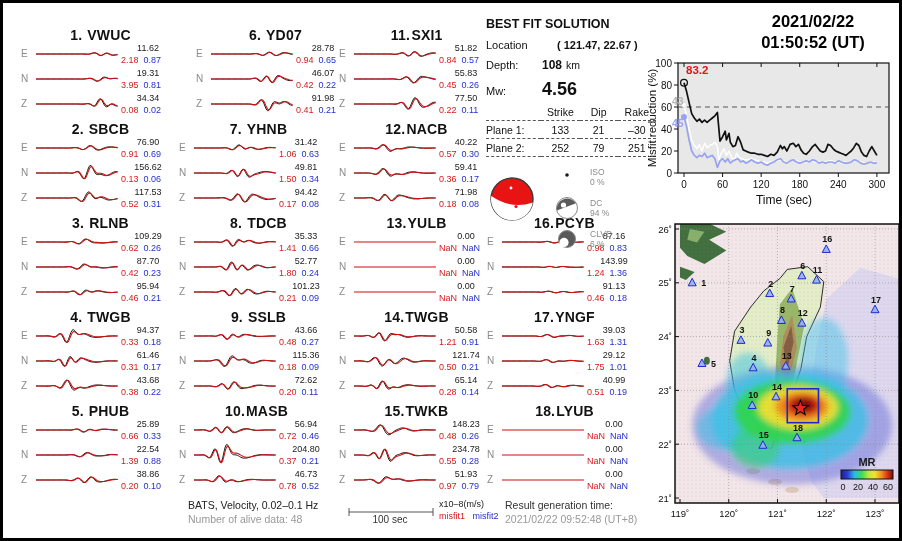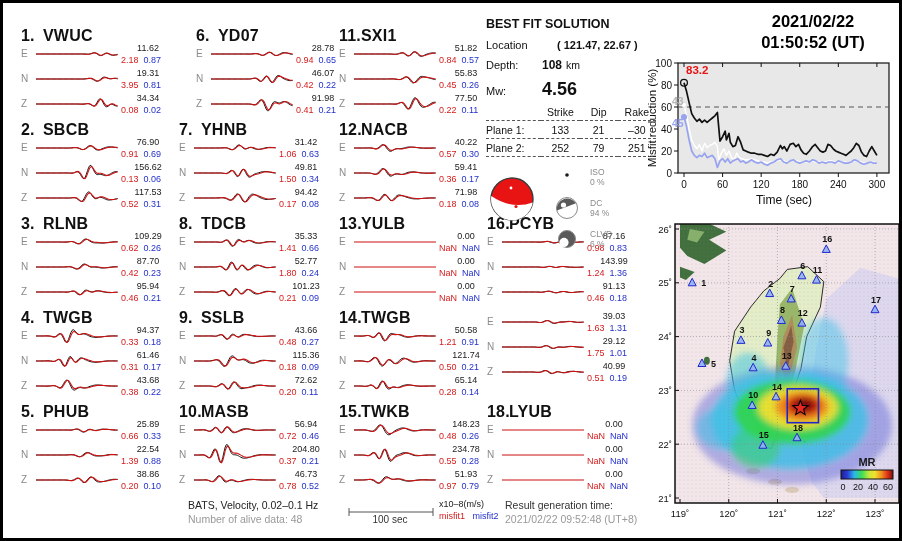--- a/index.html
+++ b/index.html
@@ -2,21 +2,21 @@
 <html><head>
 <meta charset="utf-8">
 <style>
   html,body{margin:0;padding:0;background:#777;}
   .frame{position:relative;width:902px;height:541px;border:3px solid #000;box-sizing:border-box;
          background:#fff;overflow:hidden;font-family:"Liberation Sans",sans-serif;}
   svg text{font-family:"Liberation Sans",sans-serif;}
   
   #stations{position:absolute;inset:0;}
   .st-block{position:absolute;width:154px;}
-  .st-head{font-size:16px;font-weight:bold;color:#111;height:14px;letter-spacing:.2px;}
+  .st-head{font-size:14px;font-weight:bold;color:#111;height:14px;letter-spacing:.2px;text-align:center;}
   .st-head .num{display:inline-block;width:22px;}
   .comp-row{display:flex;align-items:center;height:25px;}
   .comp-label{width:14px;font-size:10px;color:#8a8a8a;}
   .wave-svg{display:block;}
   .nums{width:54px;line-height:10px;margin-left:2px;}
   .amp{display:block;font-size:9px;color:#1a1a1a;text-align:center;}
   .m1{font-size:9px;color:#d61c1c;margin-right:5px;}
   .m2{font-size:9px;color:#2330cc;}
   
   #solution-panel{position:absolute;left:483px;top:14px;width:180px;color:#111;}
@@ -483,20 +483,21 @@
         <div class="comp-row">
           <span class="comp-label">Z</span>
           <svg class="wave-svg" width="84" height="24">
             <polyline points="1,12.00 2.2,12.00 3.4,12.00 4.6,12.00 5.8,12.00 7,12.00 8.2,12.00 9.4,12.00 10.6,12.00 11.799999999999999,12.00 12.999999999999998,12.00 14.199999999999998,12.00 15.399999999999997,12.00 16.599999999999994,12.00 17.799999999999997,12.00 18.999999999999996,12.00 20.199999999999996,12.00 21.399999999999995,12.00 22.599999999999994,12.00 23.799999999999994,12.00 24.999999999999993,12.01 26.199999999999992,12.01 27.39999999999999,12.01 28.59999999999999,12.00 29.79999999999999,12.00 30.99999999999999,11.99 32.19999999999999,11.98 33.39999999999999,11.99 34.599999999999994,12.01 35.8,12.04 37,12.09 38.2,12.15 39.400000000000006,12.18 40.60000000000001,12.16 41.80000000000001,12.06 43.000000000000014,11.88 44.20000000000002,11.64 45.40000000000002,11.40 46.60000000000002,11.24 47.800000000000026,11.23 49.00000000000003,11.40 50.20000000000003,11.73 51.400000000000034,12.14 52.60000000000004,12.52 53.80000000000004,12.76 55.00000000000004,12.79 56.200000000000045,12.62 57.40000000000005,12.30 58.60000000000005,11.95 59.800000000000054,11.65 61.00000000000006,11.48 62.20000000000006,11.48 63.40000000000006,11.61 64.60000000000007,11.84 65.80000000000007,12.10 67.00000000000007,12.33 68.20000000000007,12.49 69.40000000000008,12.57 70.60000000000008,12.55 71.80000000000008,12.46 73.00000000000009,12.31 74.20000000000009,12.15 75.40000000000009,11.98 76.6000000000001,11.85 77.8000000000001,11.75 79.0000000000001,11.70 80.2000000000001,11.69 81.4000000000001,11.73 82.60000000000011,11.79" fill="none" stroke="#1a1a1a" stroke-width="1"></polyline>
             <polyline points="1,12.00 2.2,12.00 3.4,12.00 4.6,12.00 5.8,12.00 7,12.00 8.2,12.00 9.4,12.00 10.6,12.00 11.799999999999999,12.00 12.999999999999998,12.00 14.199999999999998,12.00 15.399999999999997,12.00 16.599999999999994,12.00 17.799999999999997,12.00 18.999999999999996,12.00 20.199999999999996,12.00 21.399999999999995,12.00 22.599999999999994,12.00 23.799999999999994,12.00 24.999999999999993,12.00 26.199999999999992,12.01 27.39999999999999,12.01 28.59999999999999,12.01 29.79999999999999,12.00 30.99999999999999,12.00 32.19999999999999,11.99 33.39999999999999,11.99 34.599999999999994,12.00 35.8,12.02 37,12.07 38.2,12.13 39.400000000000006,12.18 40.60000000000001,12.19 41.80000000000001,12.14 43.000000000000014,12.01 44.20000000000002,11.80 45.40000000000002,11.56 46.60000000000002,11.34 47.800000000000026,11.23 49.00000000000003,11.29 50.20000000000003,11.52 51.400000000000034,11.87 52.60000000000004,12.26 53.80000000000004,12.58 55.00000000000004,12.73 56.200000000000045,12.70 57.40000000000005,12.49 58.60000000000005,12.17 59.800000000000054,11.85 61.00000000000006,11.59 62.20000000000006,11.47 63.40000000000006,11.48 64.60000000000007,11.61 65.80000000000007,11.81 67.00000000000007,12.04 68.20000000000007,12.24 69.40000000000008,12.40 70.60000000000008,12.47 71.80000000000008,12.48 73.00000000000009,12.42 74.20000000000009,12.32 75.40000000000009,12.19 76.6000000000001,12.05 77.8000000000001,11.93 79.0000000000001,11.84 80.2000000000001,11.78 81.4000000000001,11.77 82.60000000000011,11.78" fill="none" stroke="#cc1111" stroke-width="1.1"></polyline>
           </svg>
           <div class="nums"><span class="amp">91.13</span><span class="m1">0.46</span><span class="m2">0.18</span></div>
         </div>
       </div>
       <div class="st-block" style="left: 484px; top: 306px;">
+        <div class="st-head"><span class="num">17.</span><span>YNGF</span></div>
         <div class="comp-row">
           <span class="comp-label">E</span>
           <svg class="wave-svg" width="84" height="24">
             <polyline points="1,12.00 2.2,12.00 3.4,12.00 4.6,12.00 5.8,12.00 7,12.00 8.2,12.00 9.4,12.00 10.6,12.00 11.799999999999999,12.00 12.999999999999998,12.00 14.199999999999998,12.00 15.399999999999997,12.00 16.599999999999994,12.00 17.799999999999997,12.00 18.999999999999996,12.00 20.199999999999996,12.00 21.399999999999995,12.00 22.599999999999994,12.00 23.799999999999994,12.00 24.999999999999993,11.99 26.199999999999992,11.99 27.39999999999999,11.98 28.59999999999999,11.98 29.79999999999999,11.97 30.99999999999999,11.96 32.19999999999999,11.96 33.39999999999999,12.00 34.599999999999994,12.07 35.8,12.20 37,12.36 38.2,12.49 39.400000000000006,12.50 40.60000000000001,12.33 41.80000000000001,11.94 43.000000000000014,11.40 44.20000000000002,10.86 45.40000000000002,10.51 46.60000000000002,10.53 47.800000000000026,10.95 49.00000000000003,11.68 50.20000000000003,12.50 51.400000000000034,13.15 52.60000000000004,13.47 53.80000000000004,13.42 55.00000000000004,13.10 56.200000000000045,12.68 57.40000000000005,12.30 58.60000000000005,12.06 59.800000000000054,11.95 61.00000000000006,11.89 62.20000000000006,11.84 63.40000000000006,11.74 64.60000000000007,11.61 65.80000000000007,11.48 67.00000000000007,11.39 68.20000000000007,11.38 69.40000000000008,11.46 70.60000000000008,11.62 71.80000000000008,11.81 73.00000000000009,12.02 74.20000000000009,12.19 75.40000000000009,12.32 76.6000000000001,12.38 77.8000000000001,12.39 79.0000000000001,12.34 80.2000000000001,12.25 81.4000000000001,12.15 82.60000000000011,12.06" fill="none" stroke="#1a1a1a" stroke-width="1"></polyline>
             <polyline points="1,12.00 2.2,12.00 3.4,12.00 4.6,12.00 5.8,12.00 7,12.00 8.2,12.00 9.4,12.00 10.6,12.00 11.799999999999999,12.00 12.999999999999998,12.00 14.199999999999998,12.00 15.399999999999997,12.00 16.599999999999994,12.00 17.799999999999997,12.00 18.999999999999996,12.00 20.199999999999996,12.00 21.399999999999995,12.00 22.599999999999994,12.00 23.799999999999994,12.00 24.999999999999993,12.00 26.199999999999992,11.99 27.39999999999999,11.99 28.59999999999999,11.98 29.79999999999999,11.96 30.99999999999999,11.95 32.19999999999999,11.94 33.39999999999999,11.95 34.599999999999994,12.00 35.8,12.11 37,12.27 38.2,12.44 39.400000000000006,12.55 40.60000000000001,12.52 41.80000000000001,12.28 43.000000000000014,11.83 44.20000000000002,11.29 45.40000000000002,10.81 46.60000000000002,10.58 47.800000000000026,10.71 49.00000000000003,11.19 50.20000000000003,11.86 51.400000000000034,12.52 52.60000000000004,12.98 53.80000000000004,13.13 55.00000000000004,13.02 56.200000000000045,12.75 57.40000000000005,12.47 58.60000000000005,12.27 59.800000000000054,12.17 61.00000000000006,12.14 62.20000000000006,12.11 63.40000000000006,12.04 64.60000000000007,11.91 65.80000000000007,11.74 67.00000000000007,11.58 68.20000000000007,11.48 69.40000000000008,11.44 70.60000000000008,11.49 71.80000000000008,11.61 73.00000000000009,11.77 74.20000000000009,11.94 75.40000000000009,12.09 76.6000000000001,12.21 77.8000000000001,12.28 79.0000000000001,12.30 80.2000000000001,12.28 81.4000000000001,12.22 82.60000000000011,12.15" fill="none" stroke="#cc1111" stroke-width="1.1"></polyline>
           </svg>
           <div class="nums"><span class="amp">39.03</span><span class="m1">1.63</span><span class="m2">1.31</span></div>
         </div>
         <div class="comp-row">
           <span class="comp-label">N</span>

